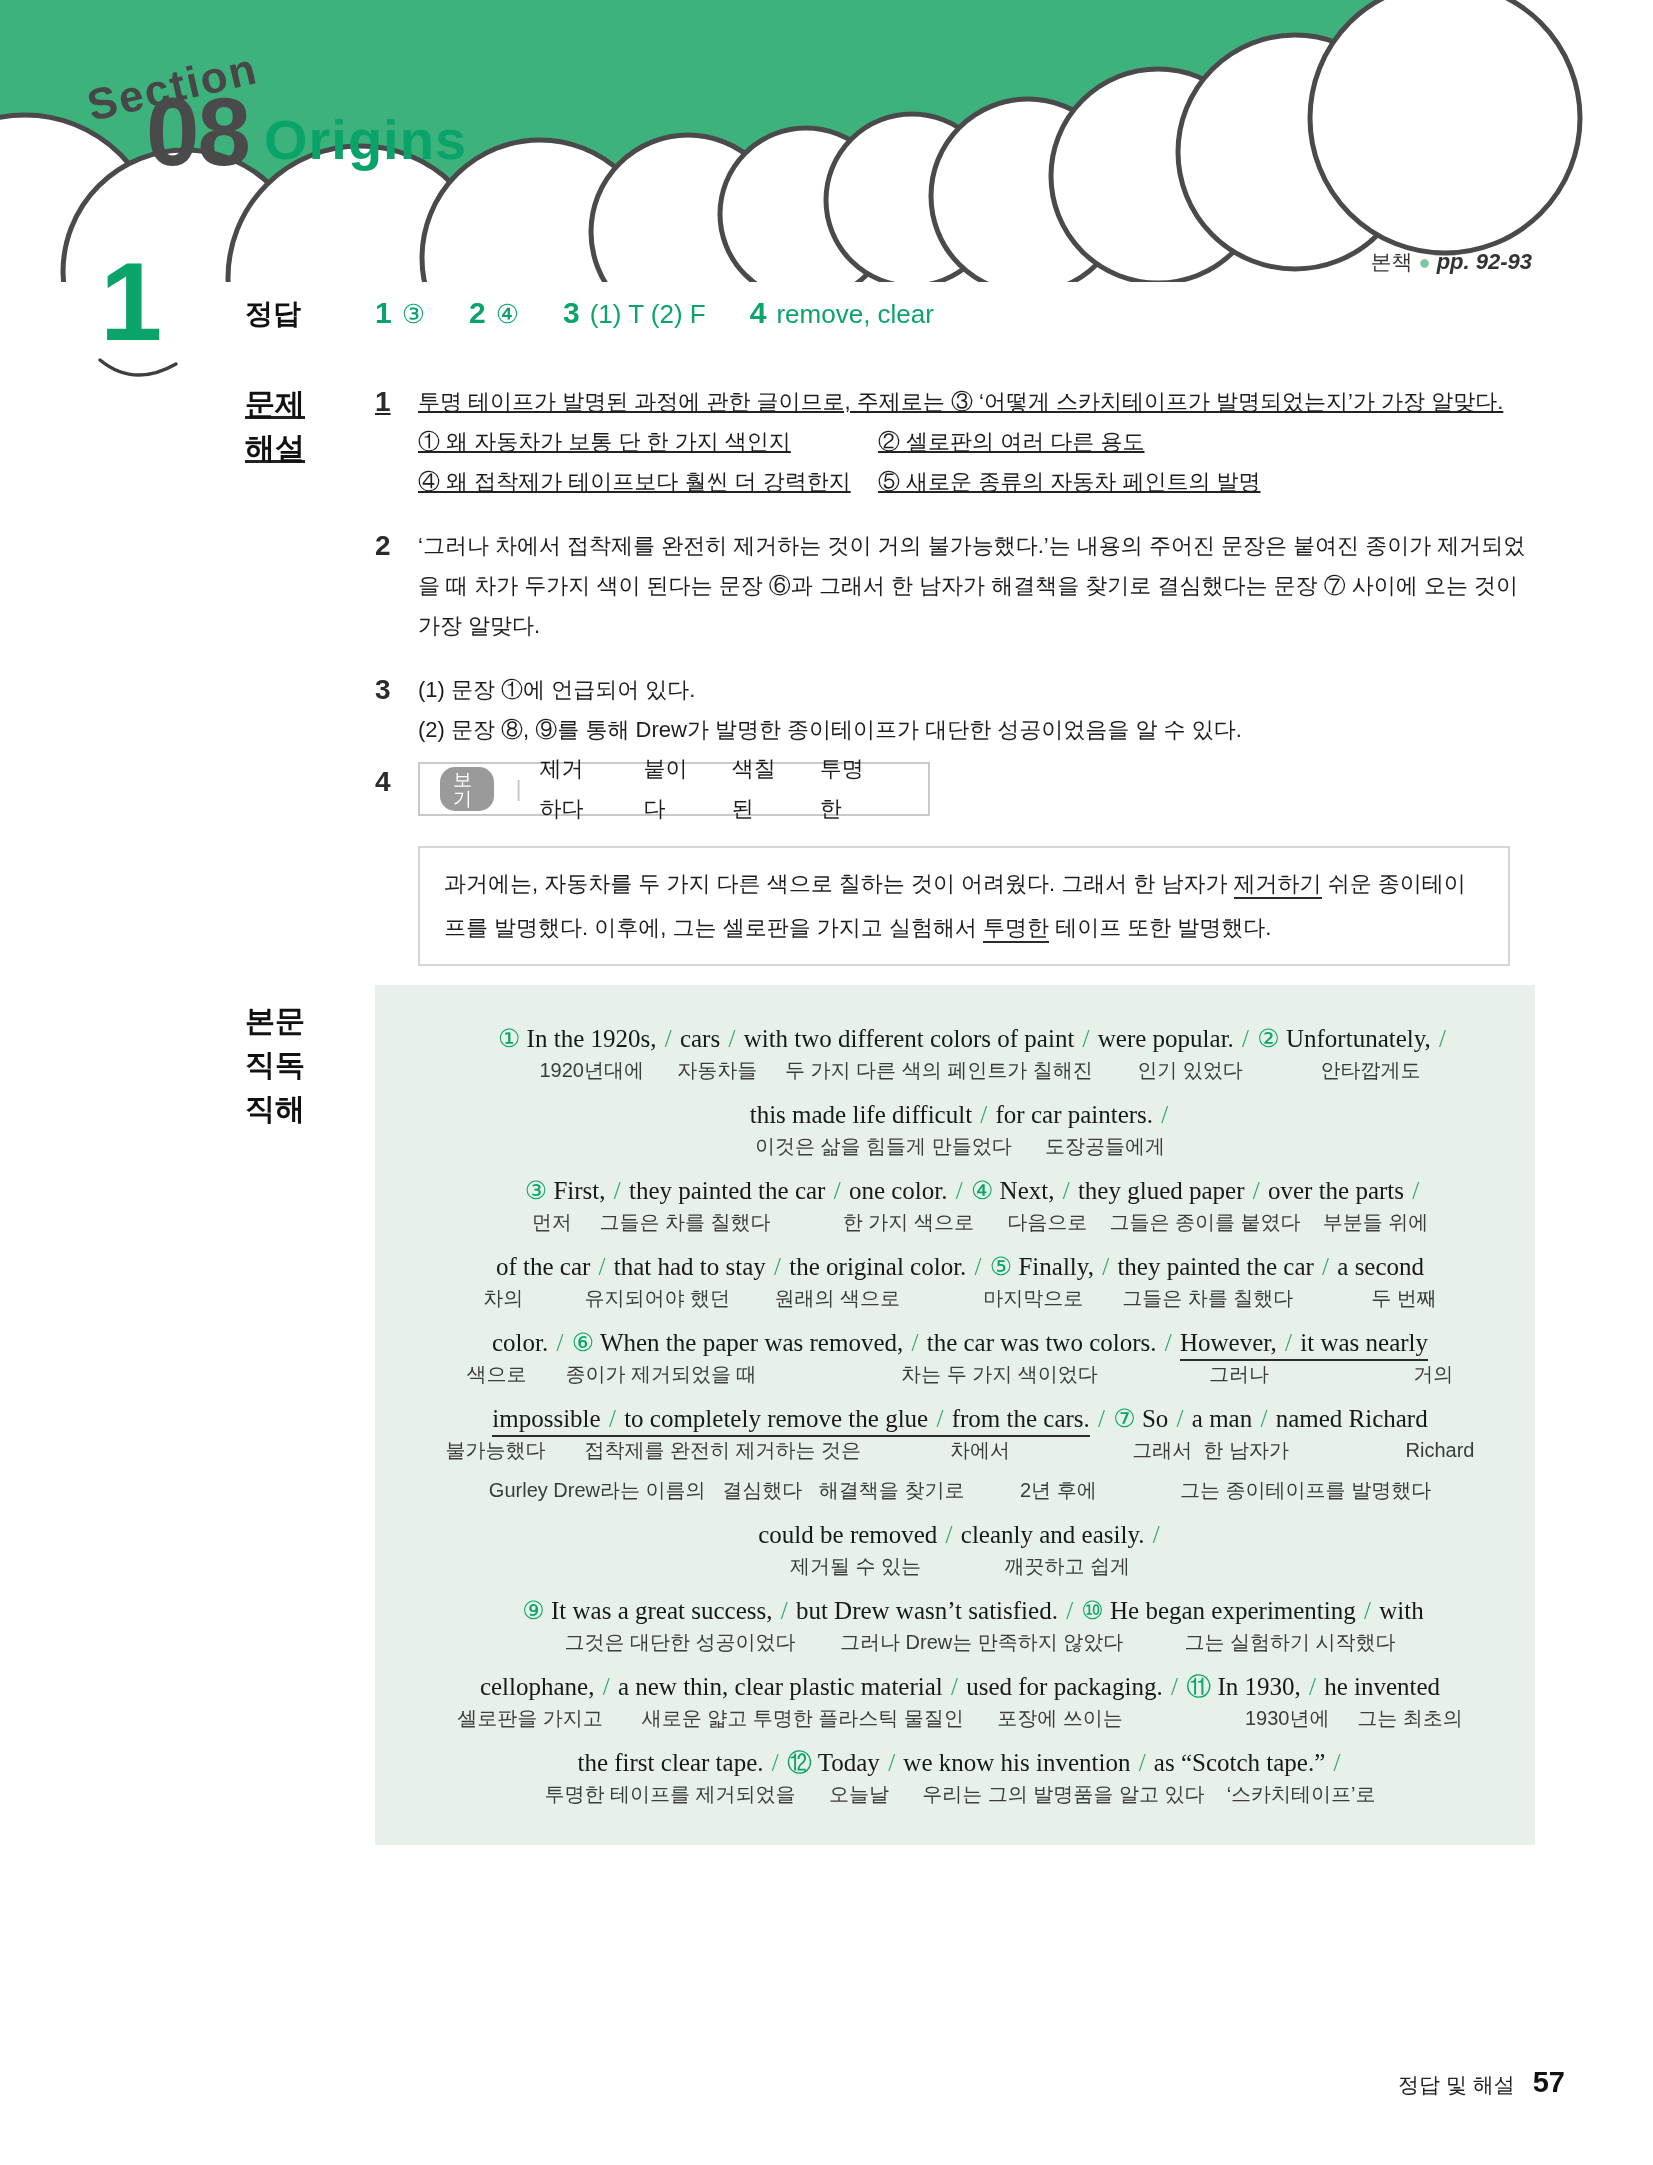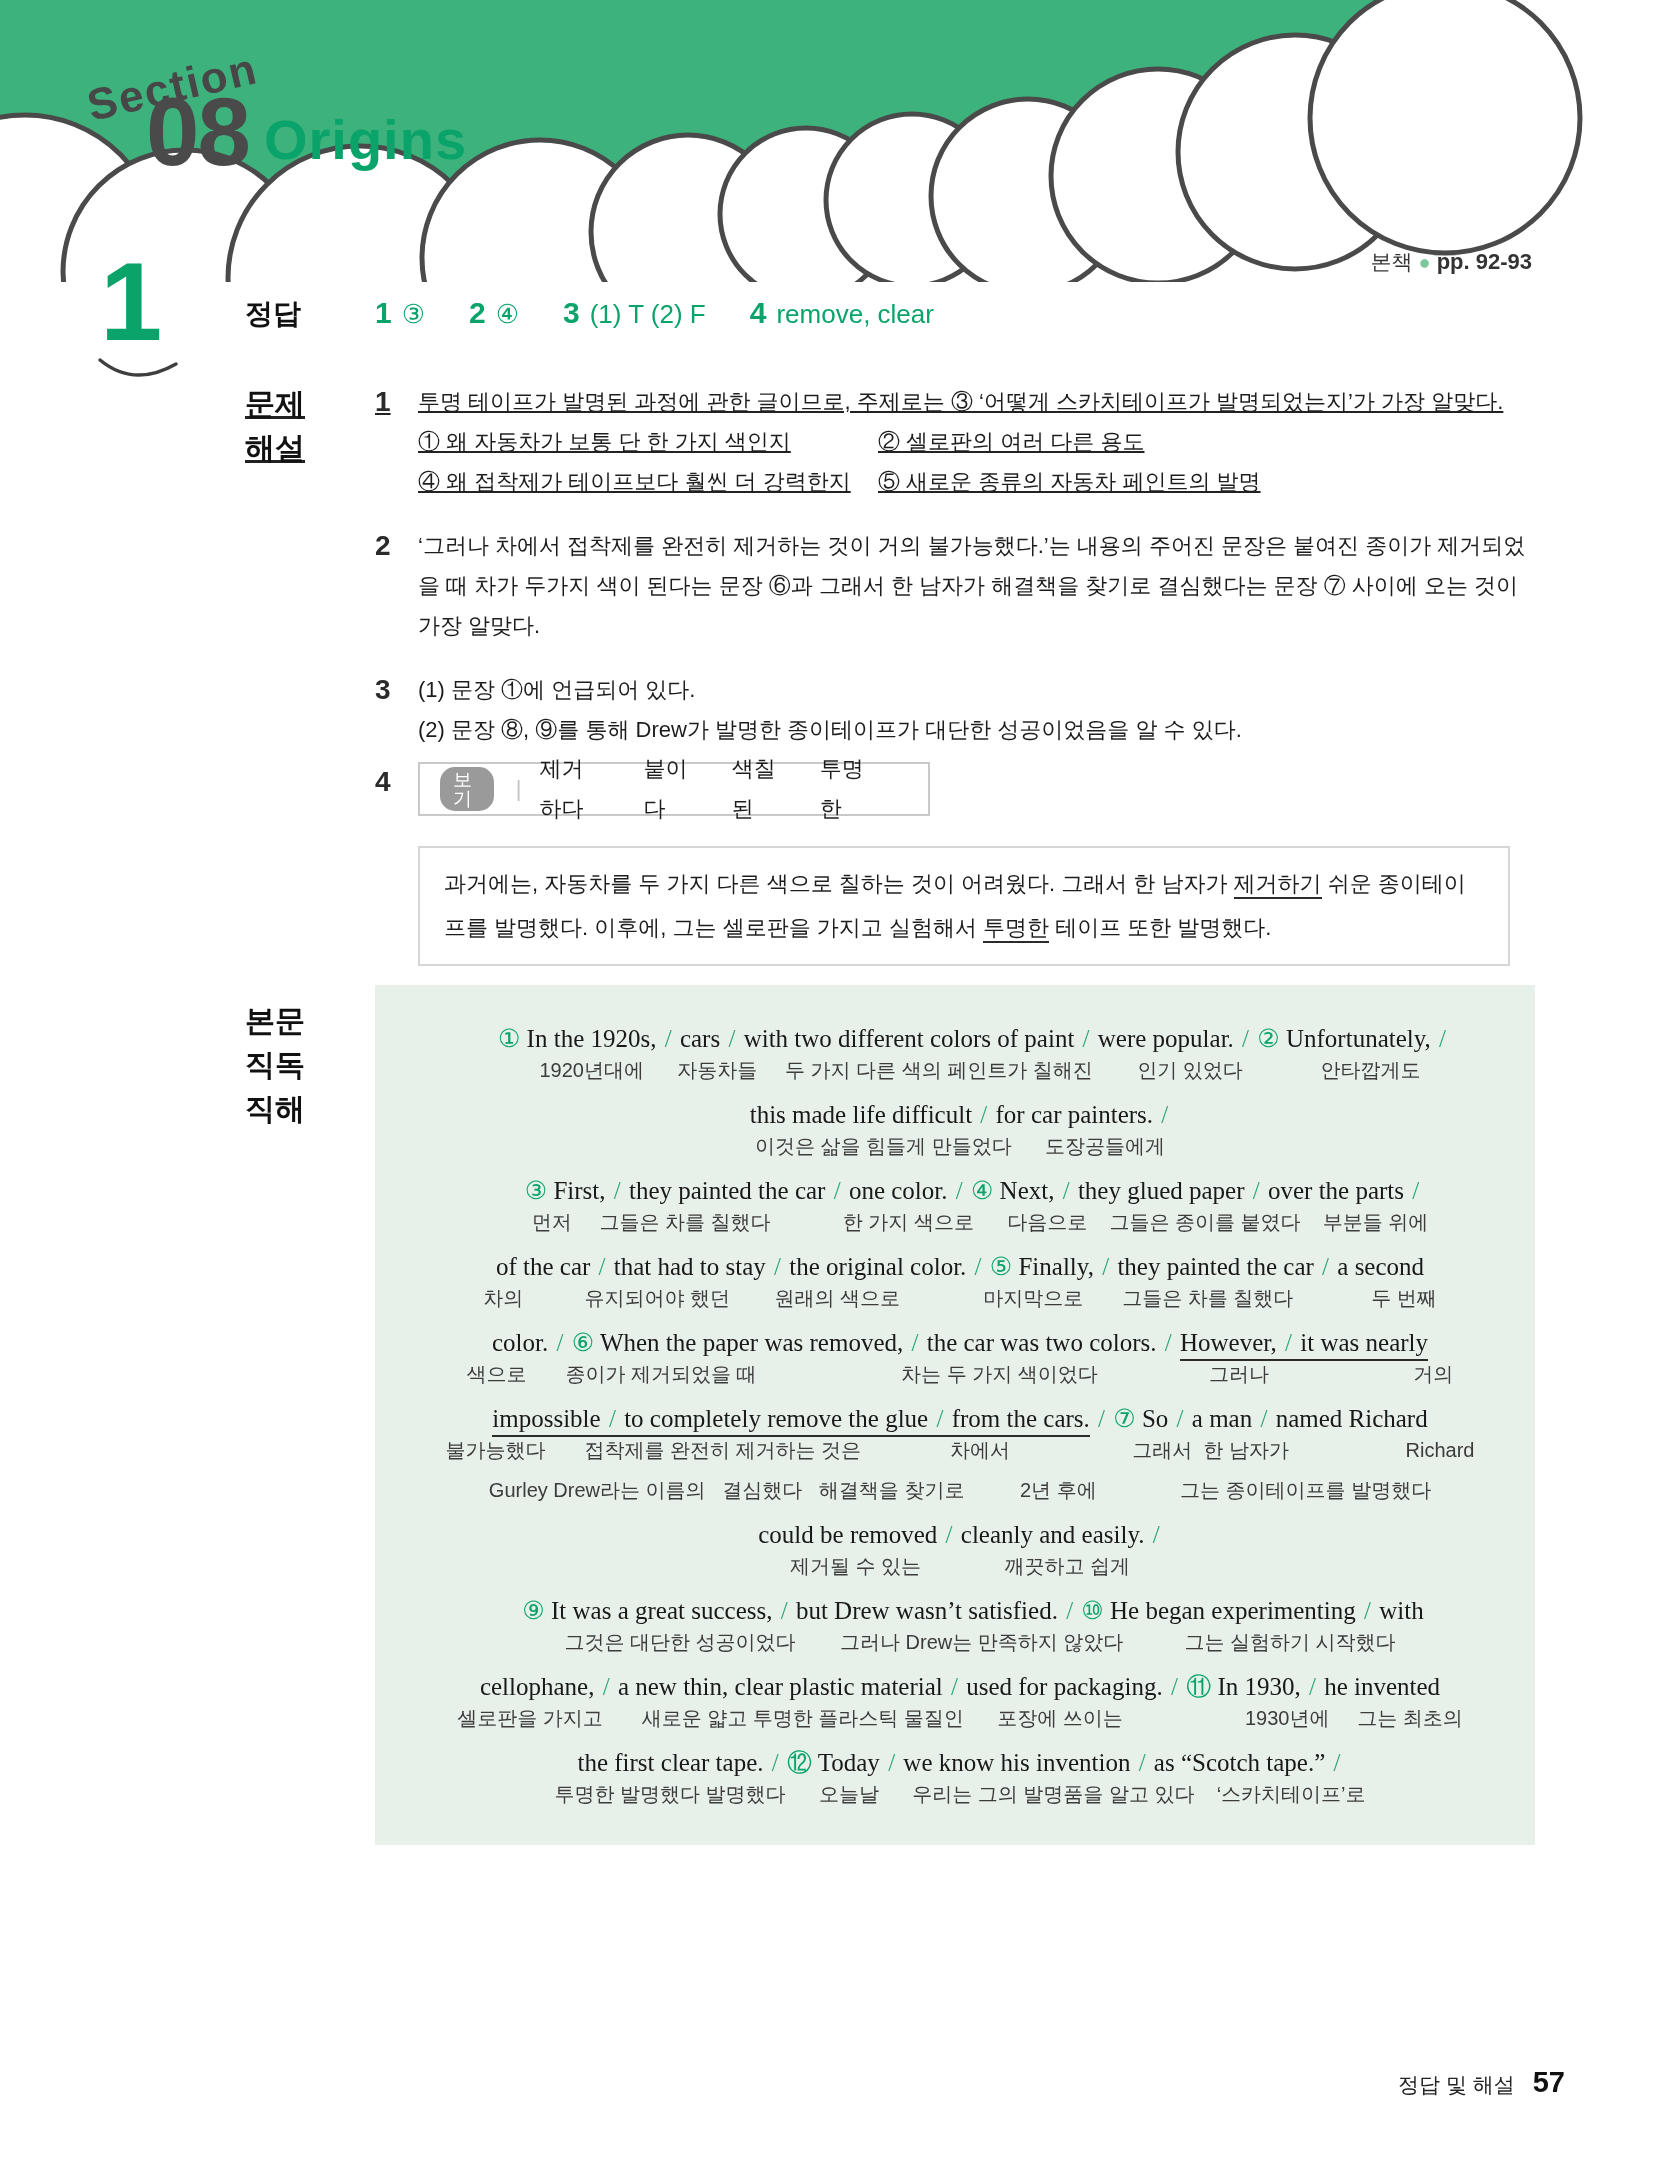--- a/index.html
+++ b/index.html
@@ -10,21 +10,21 @@
   .cloud-svg{position:absolute;left:0;top:0;z-index:1;}
   .section-head{position:absolute;left:0;top:0;z-index:2;width:100%;height:250px;}
   .section-word{position:absolute;left:86px;top:62px;font-size:44px;font-weight:bold;color:#474747;
                 transform:rotate(-13deg);letter-spacing:2px;}
   .section-num{position:absolute;left:146px;top:84px;font-size:96px;font-weight:bold;color:#4a4a4a;
                letter-spacing:-2px;line-height:1;}
   .section-title{position:absolute;left:264px;top:112px;font-size:56px;font-weight:bold;color:#0aa46b;
                  letter-spacing:1px;line-height:1;}
   .book-ref{position:absolute;top:248px;right:121px;font-size:21px;color:#333;z-index:2;}
   .book-ref .dot{color:#7cc79e;margin:0 6px;font-size:20px;}
-  .book-ref b{font-size:22px;}
+  .book-ref b{font-size:22px;font-style:italic;}
 
   
   .bigq{position:absolute;left:100px;top:246px;z-index:2;}
   .bigq .n{font-size:112px;line-height:1;font-weight:bold;color:#0aa46b;font-family:"Liberation Sans",sans-serif;}
   .bigq svg{display:block;margin:-6px 0 0 -6px;}
 
   
   .answer-row{position:absolute;left:245px;top:295px;display:flex;align-items:baseline;z-index:2;}
   .answer-row .alabel{font-size:28px;font-weight:bold;color:#111;width:130px;}
   .answer-group{margin-right:44px;white-space:nowrap;}
@@ -212,21 +212,21 @@
         <div class="r-pair ind">
           <div class="en"><span class="cn">⑨</span> It was a great success, <span class="sl">/</span> but Drew wasn’t satisfied. <span class="sl">/</span> <span class="cn">⑩</span> He began experimenting <span class="sl">/</span> with</div>
           <div class="ko">그것은 대단한 성공이었다        그러나 Drew는 만족하지 않았다           그는 실험하기 시작했다</div>
         </div>
         <div class="r-pair">
           <div class="en">cellophane, <span class="sl">/</span> a new thin, clear plastic material <span class="sl">/</span> used for packaging. <span class="sl">/</span> <span class="cn">⑪</span> In 1930, <span class="sl">/</span> he invented</div>
           <div class="ko">셀로판을 가지고       새로운 얇고 투명한 플라스틱 물질인      포장에 쓰이는                      1930년에     그는 최초의</div>
         </div>
         <div class="r-pair">
           <div class="en">the first clear tape. <span class="sl">/</span> <span class="cn">⑫</span> Today <span class="sl">/</span> we know his invention <span class="sl">/</span> as “Scotch tape.” <span class="sl">/</span></div>
-          <div class="ko">투명한 발명했다 발명했다      오늘날      우리는 그의 발명품을 알고 있다    ‘스카치테이프’로</div>
+          <div class="ko">투명한 테이프를 제거되었을      오늘날      우리는 그의 발명품을 알고 있다    ‘스카치테이프’로</div>
         </div>
       </div>
   </div>
 
   <div class="footer">
     <span class="flabel">정답 및 해설</span>
     <span class="fpage">57</span>
   </div>
 
 </div>

